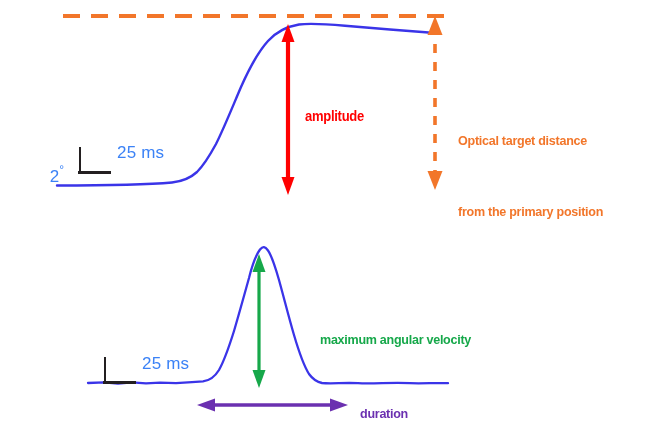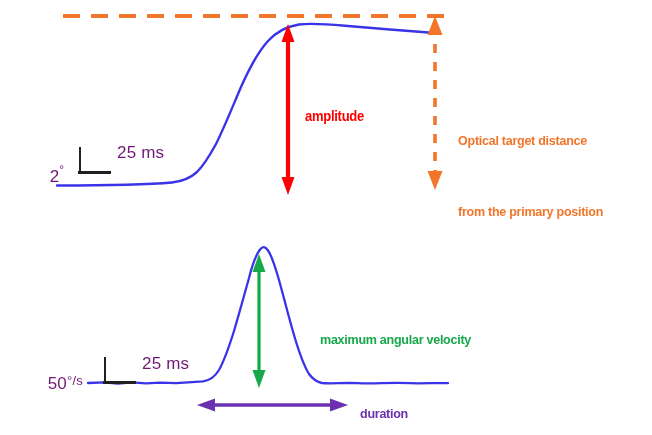--- a/index.html
+++ b/index.html
@@ -24,21 +24,21 @@
     width: 652px;
     height: 435px;
   }
   .lbl {
     position: absolute;
     white-space: pre;
     line-height: 1.25;
   }
   
   .scale-text {
-    color: #701a75;
+    color: #3b82f6;
     font-size: 17px;
     font-weight: 400;
     letter-spacing: 0.2px;
   }
   .scale-text .deg {
     font-size: 12px;
     vertical-align: 8px;
   }
   .scale-text .degs {
     font-size: 13px;
@@ -137,23 +137,20 @@
 
   <div class="lbl scale-text" style="left:117px; top:142px;">25 ms</div>
 
   <div class="lbl anno anno-amplitude" style="left:305px; top:108px;">amplitude</div>
 
   <div class="lbl anno anno-optical" style="left:458px; top:82px;">
     <div>Optical target distance</div>
     <div>from the primary position</div>
   </div>
 
-  <div class="lbl scale-text" style="left:28px; top:352px;">
-    <span>50</span><span class="degs">°/s</span>
-  </div>
 
   <div class="lbl scale-text" style="left:142px; top:353px;">25 ms</div>
 
   <div class="lbl anno anno-velocity" style="left:320px; top:332px;">maximum angular velocity</div>
 
   <div class="lbl anno anno-duration" style="left:360px; top:406px;">duration</div>
 
 </div>
 
 </body></html>

